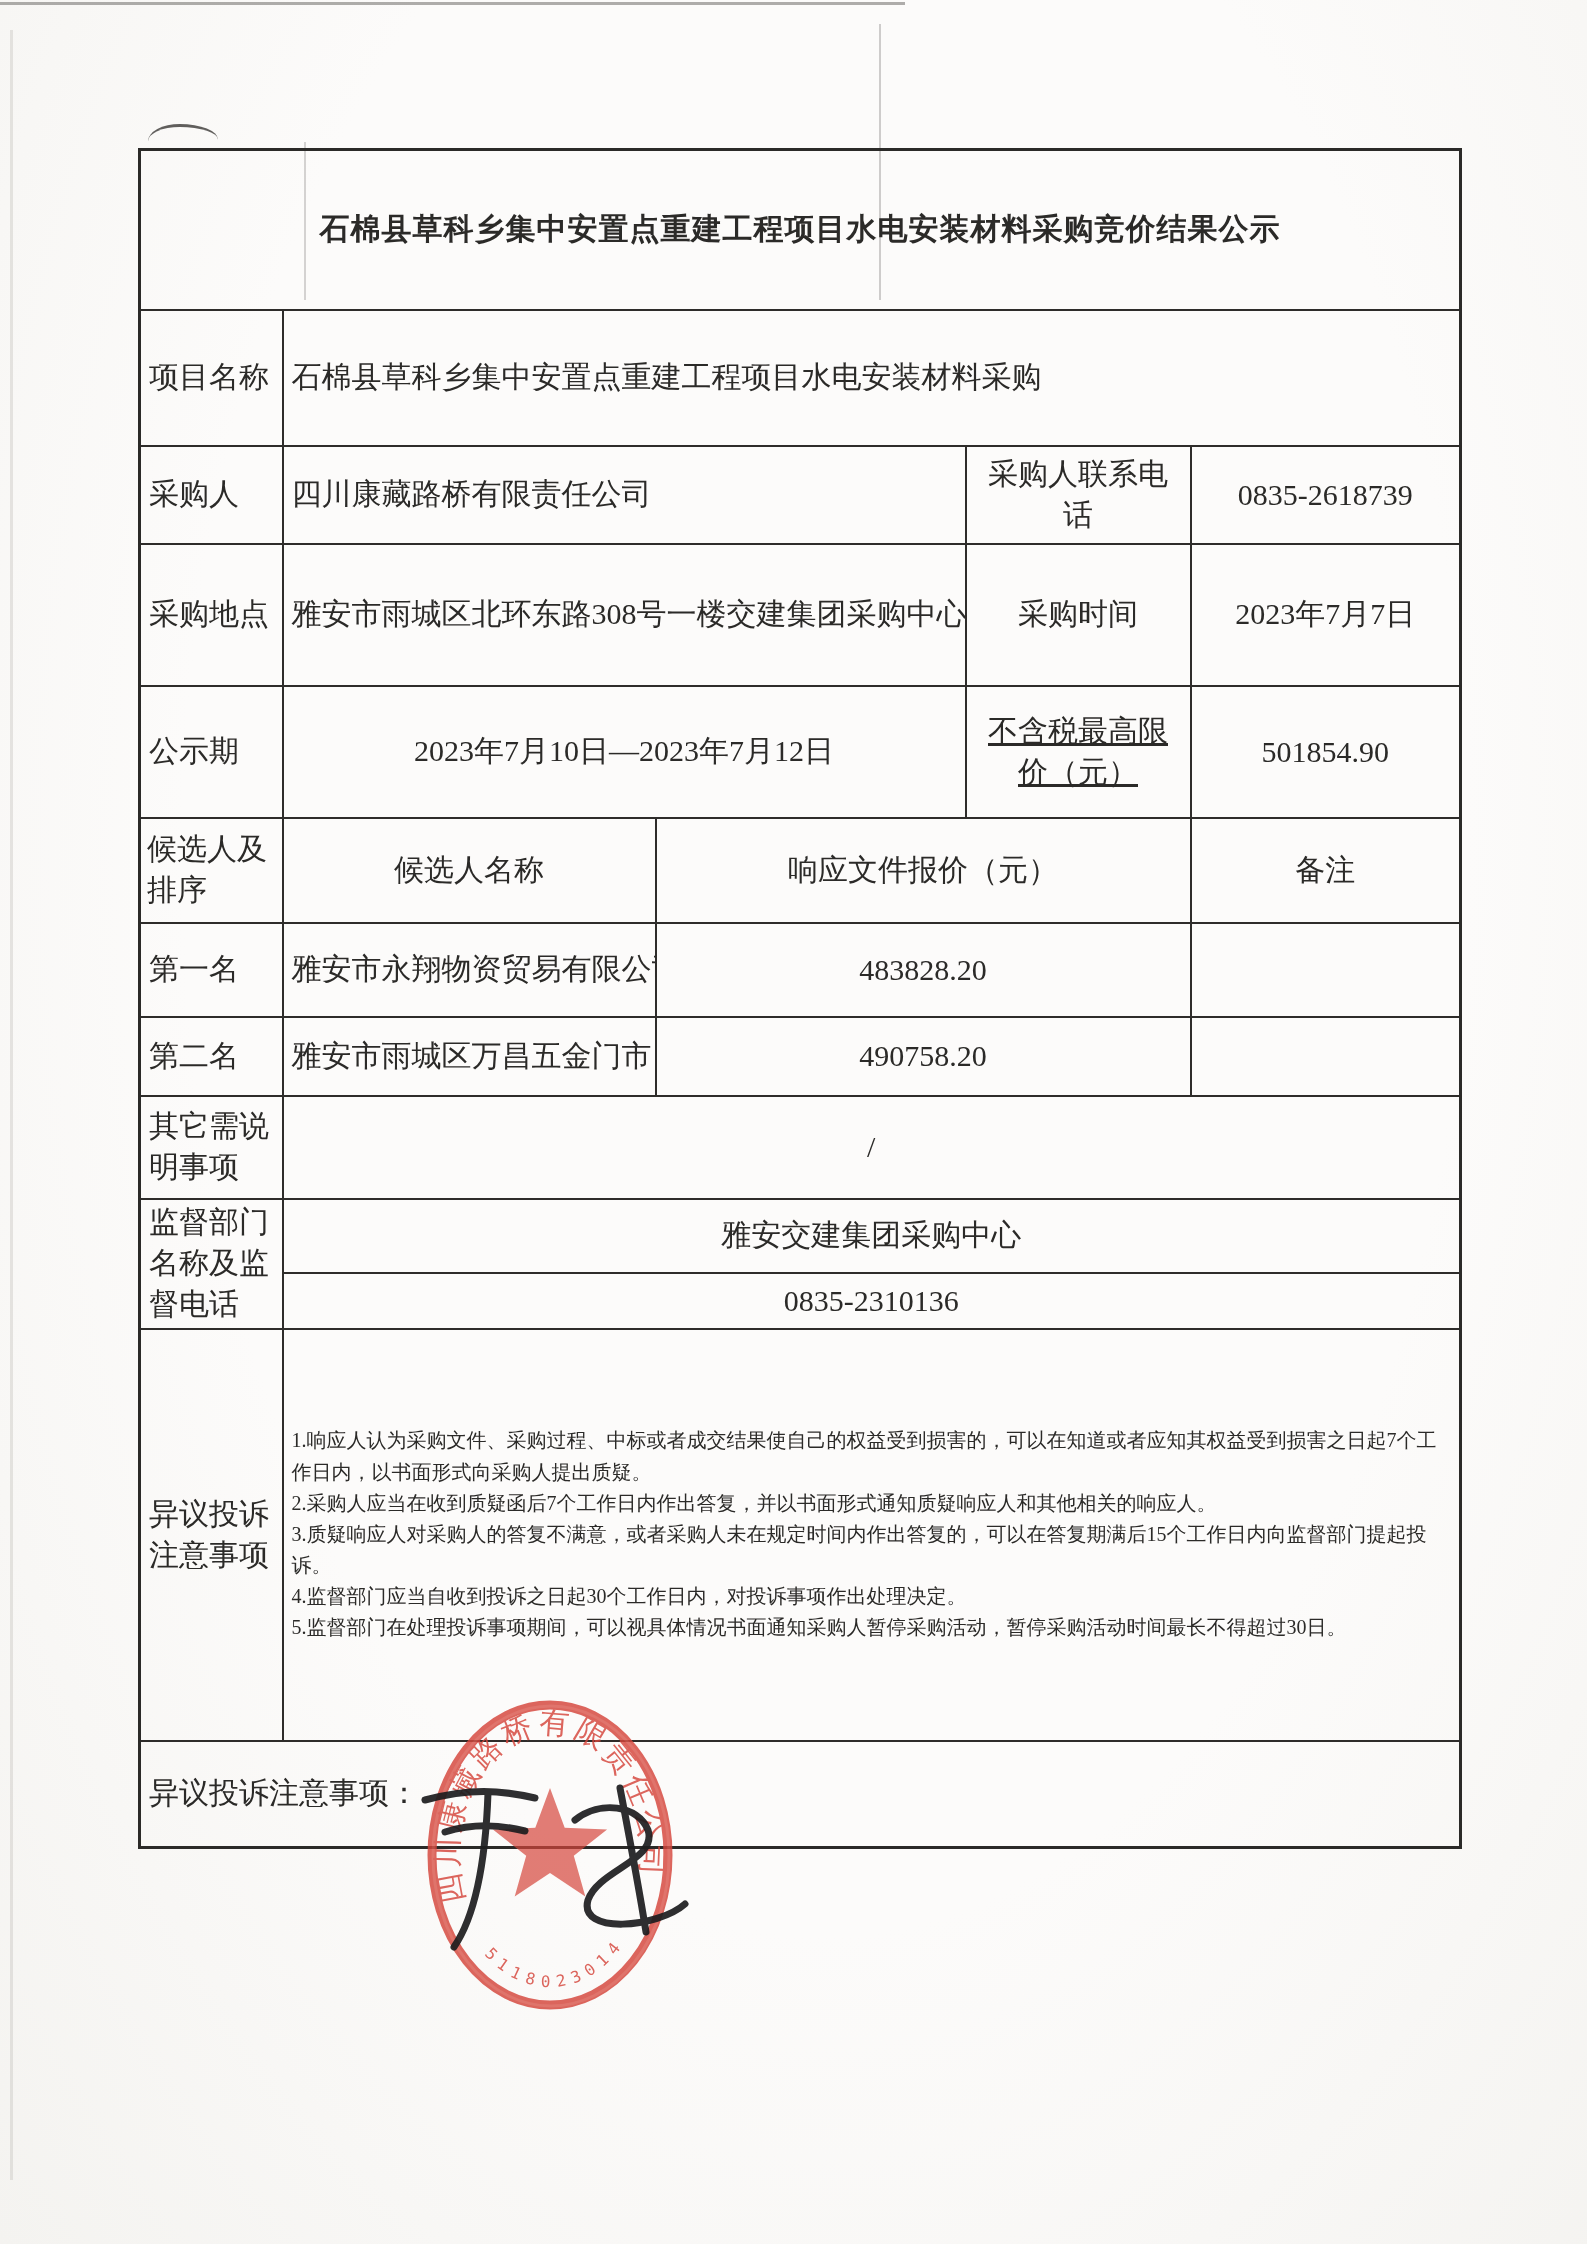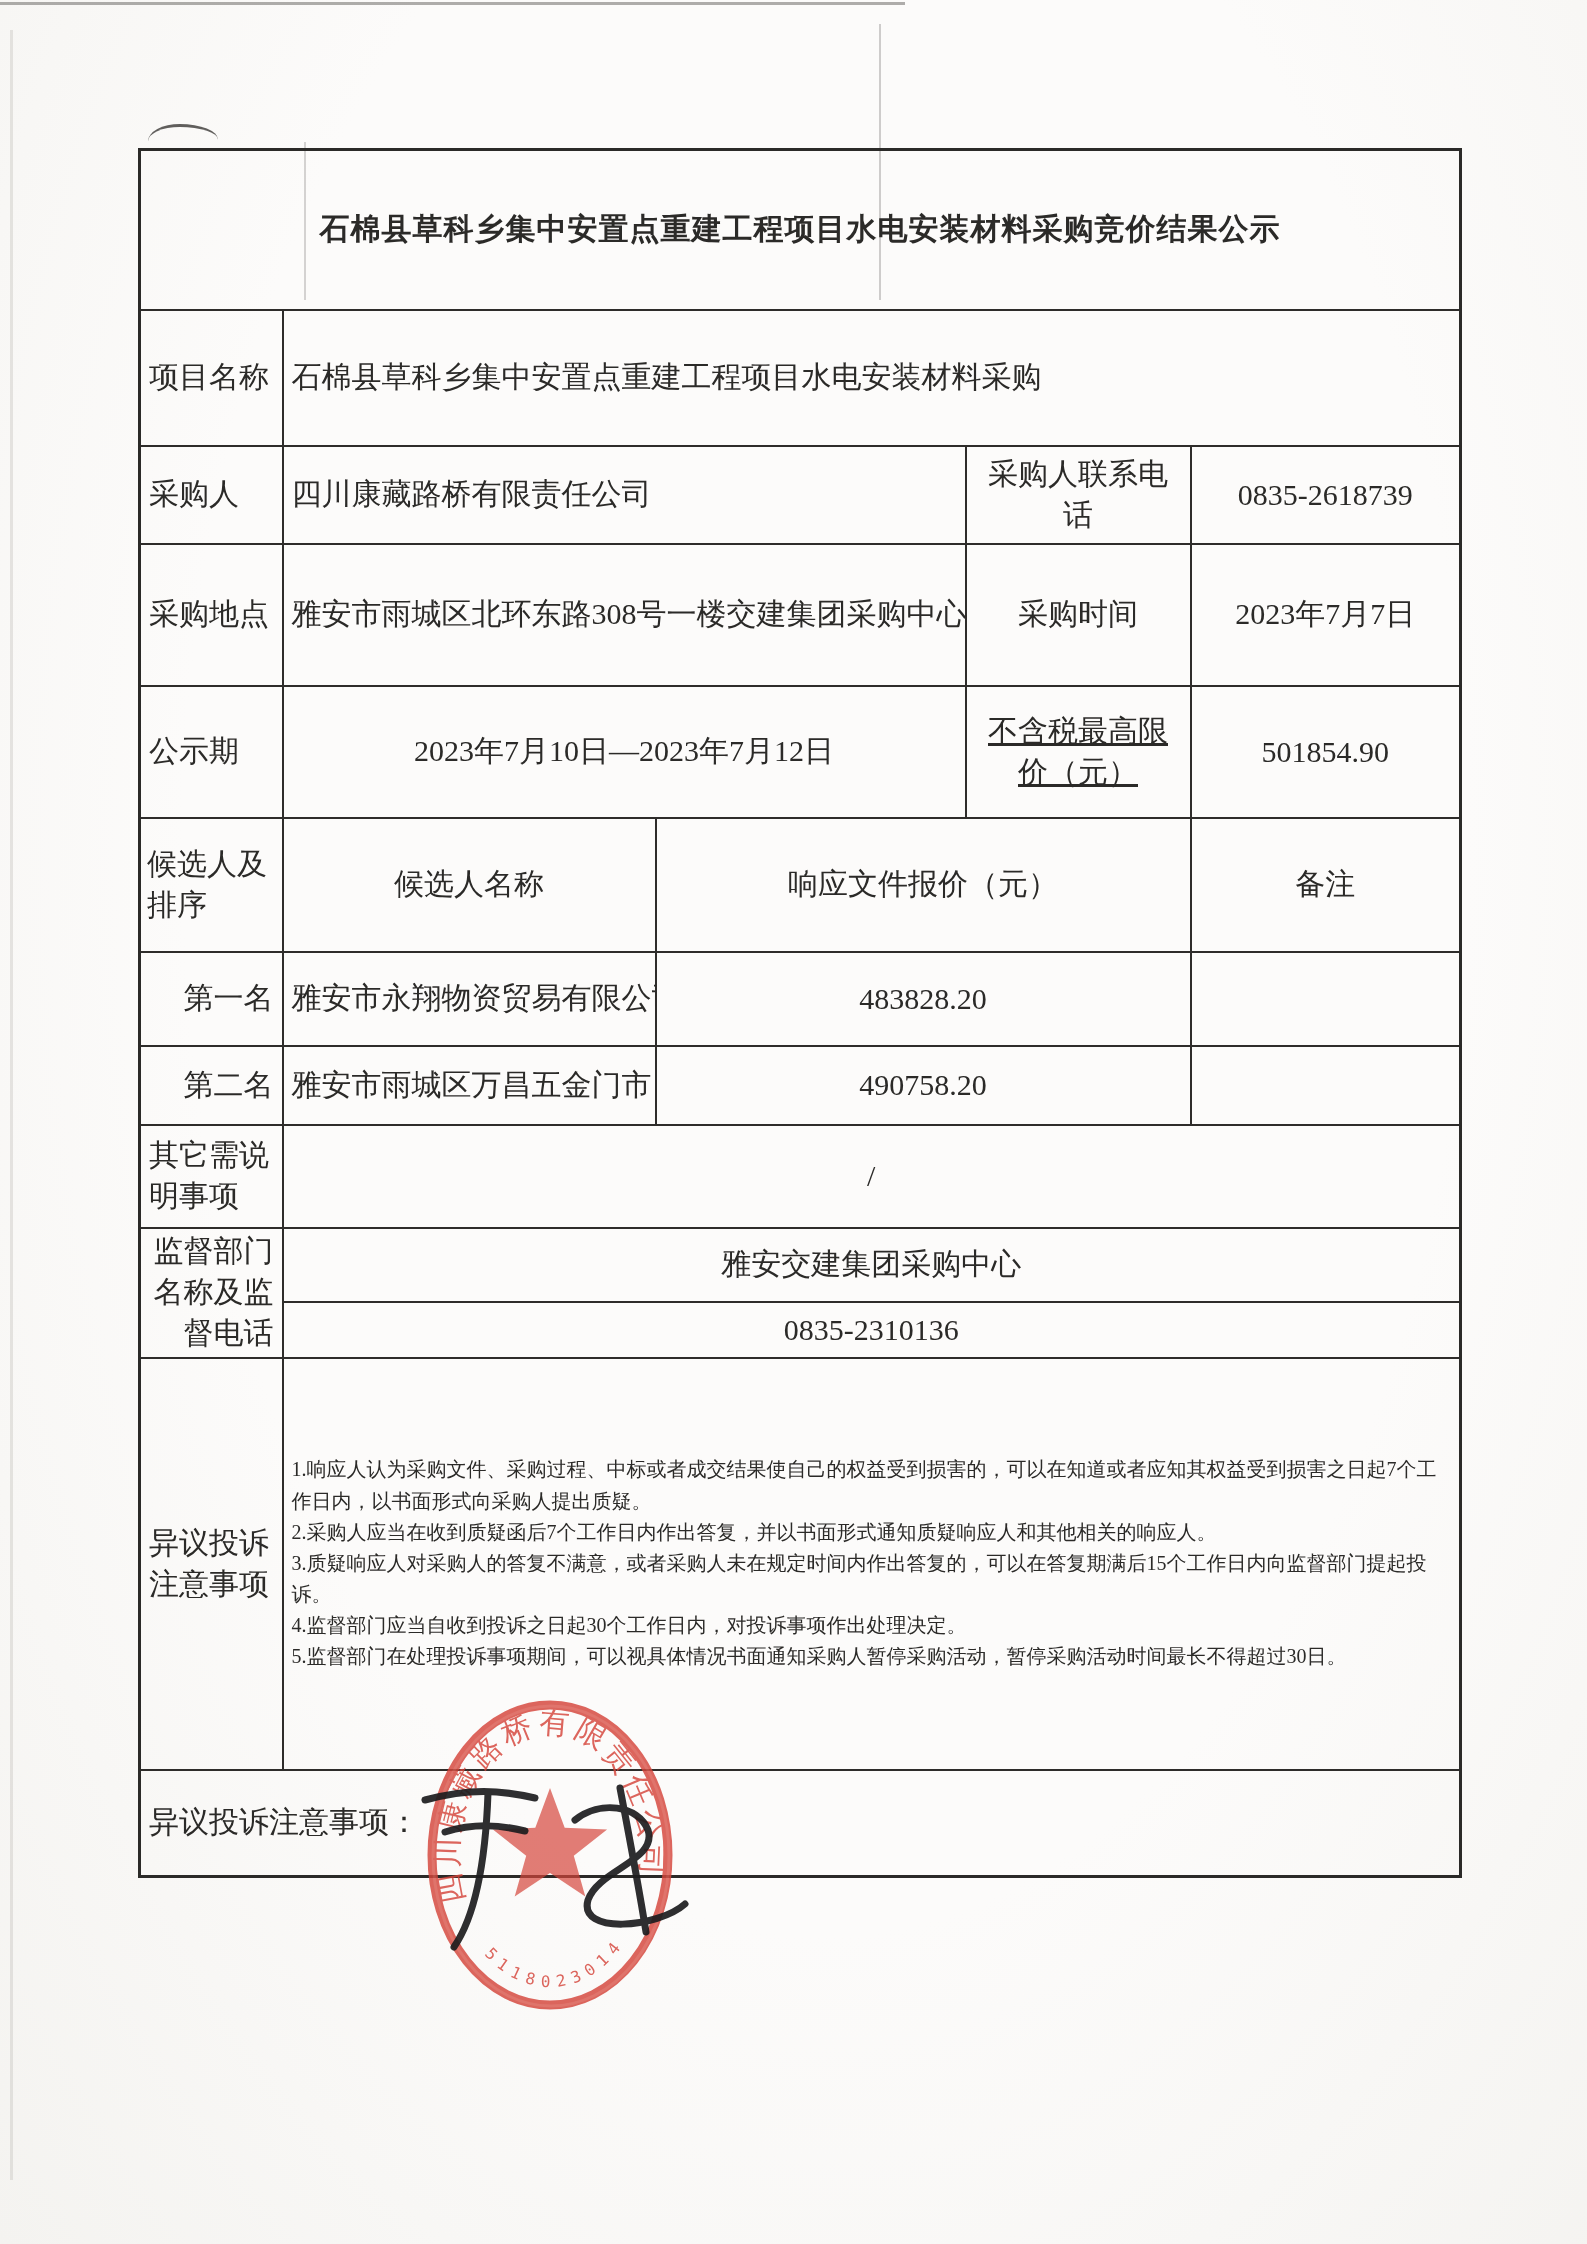--- a/index.html
+++ b/index.html
@@ -33,21 +33,21 @@
     vertical-align:middle;
     font-size:30px;
     color:#2b2a28;
     padding:2px 8px;
     overflow:hidden;
   }
   td.title-cell{
     text-align:center;font-weight:700;font-size:40px;letter-spacing:1px;
   }
   td.lbl{text-align:left;padding-left:9px;}
-  td.lbl-center{text-align:right;padding:2px 4px;font-family:Liberation Serif, serif;}
+  td.lbl-center{text-align:left;padding:2px 4px;font-family:Liberation Serif, serif;}
   td.val-left{text-align:left;padding-left:12px;}
   td.val-left-tight{text-align:left;padding-left:12px;font-size:29px;white-space:nowrap;}
   td.val-center{text-align:center;}
   td.name-cell{text-align:left;padding-left:10px;font-size:28px;white-space:nowrap;}
   td.notes-cell{padding:16px 18px;vertical-align:middle;}
   .note-line{font-size:20px;line-height:1.56;text-align:left;}
   td.sign-row{font-size:30px;padding-left:14px;}
 
   
   .seal-wrap{position:absolute;left:370px;top:1660px;width:380px;height:390px;pointer-events:none;}
@@ -97,21 +97,21 @@
       <td class="val-center">2023年7月7日</td>
     </tr>
 
     <tr style="height:132px">
       <td class="lbl">公示期</td>
       <td colspan="2" class="val-center">2023年7月10日—2023年7月12日</td>
       <td class="val-center" style="padding:8px 10px;text-decoration:underline;">不含税最高限价（元）</td>
       <td class="val-center">501854.90</td>
     </tr>
 
-    <tr style="height:134px">
+    <tr style="height:105px">
       <td class="lbl" style="padding-left:6px;">候选人及排序</td>
       <td class="val-center">候选人名称</td>
       <td colspan="2" class="val-center">响应文件报价（元）</td>
       <td class="val-center">备注</td>
     </tr>
 
     <tr style="height:94px">
       <td class="lbl-center">第一名</td>
       <td class="name-cell">雅安市永翔物资贸易有限公司</td>
       <td colspan="2" class="val-center">483828.20</td>

